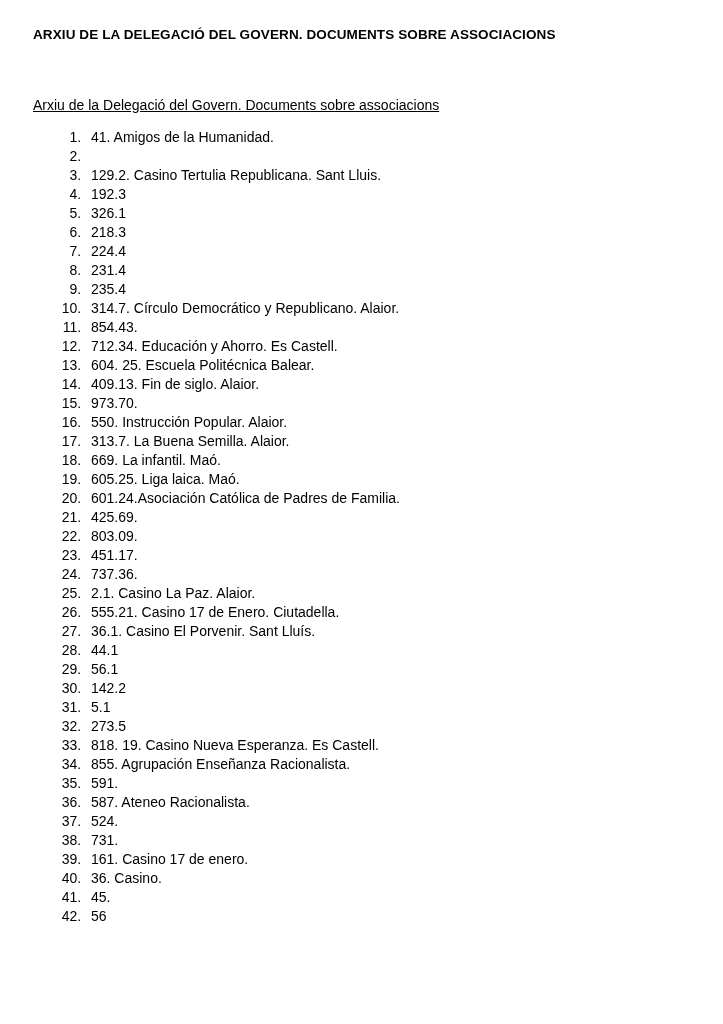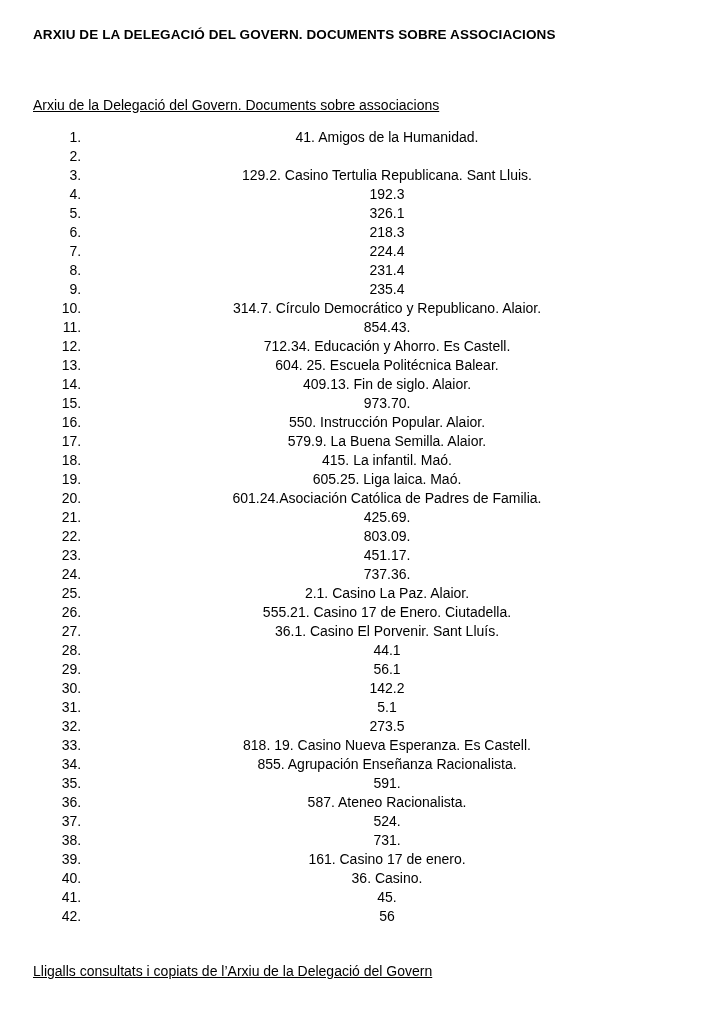--- a/index.html
+++ b/index.html
@@ -32,21 +32,20 @@
     font-size: 14px;
     text-decoration: underline;
     margin-top: 52px;
     line-height: 1.3;
   }
   ol.doc-list {
     margin: 14px 0 16px 0;
     padding-left: 52px;
     list-style-position: outside;
     list-style-type: decimal;
-    text-align: center;
   }
   ol.doc-list > li {
     font-size: 14px;
     line-height: 19px;
     padding-left: 6px;
     margin: 0;
   }
   ol.doc-list > li .entry-text {
     display: inline;
   }
@@ -76,22 +75,22 @@
       <li><span class="entry-text">224.4</span></li>
       <li><span class="entry-text">231.4</span></li>
       <li><span class="entry-text">235.4</span></li>
       <li><span class="entry-text">314.7. Círculo Democrático y Republicano. Alaior.</span></li>
       <li><span class="entry-text">854.43.</span></li>
       <li><span class="entry-text">712.34. Educación y Ahorro. Es Castell.</span></li>
       <li><span class="entry-text">604. 25. Escuela Politécnica Balear.</span></li>
       <li><span class="entry-text">409.13. Fin de siglo. Alaior.</span></li>
       <li><span class="entry-text">973.70.</span></li>
       <li><span class="entry-text">550. Instrucción Popular. Alaior.</span></li>
-      <li><span class="entry-text">579.9. La Buena Semilla. Alaior.</span></li>
-      <li><span class="entry-text">415. La infantil. Maó.</span></li>
+      <li><span class="entry-text">313.7. La Buena Semilla. Alaior.</span></li>
+      <li><span class="entry-text">669. La infantil. Maó.</span></li>
       <li><span class="entry-text">605.25. Liga laica. Maó.</span></li>
       <li><span class="entry-text">601.24.Asociación Católica de Padres de Familia.</span></li>
       <li><span class="entry-text">425.69.</span></li>
       <li><span class="entry-text">803.09.</span></li>
       <li><span class="entry-text">451.17.</span></li>
       <li><span class="entry-text">737.36.</span></li>
       <li><span class="entry-text">2.1. Casino La Paz. Alaior.</span></li>
       <li><span class="entry-text">555.21. Casino 17 de Enero. Ciutadella.</span></li>
       <li><span class="entry-text">36.1. Casino El Porvenir. Sant Lluís.</span></li>
       <li><span class="entry-text">44.1</span></li>
@@ -104,15 +103,14 @@
       <li><span class="entry-text">591.</span></li>
       <li><span class="entry-text">587. Ateneo Racionalista.</span></li>
       <li><span class="entry-text">524.</span></li>
       <li><span class="entry-text">731.</span></li>
       <li><span class="entry-text">161. Casino 17 de enero.</span></li>
       <li><span class="entry-text">36. Casino.</span></li>
       <li><span class="entry-text">45.</span></li>
       <li><span class="entry-text">56</span></li>
     </ol>
 
-  <div class="footer-note">Lligalls consultats i copiats de l’Arxiu de la Delegació del Govern</div>
 
 </div>
 
 </body></html>

